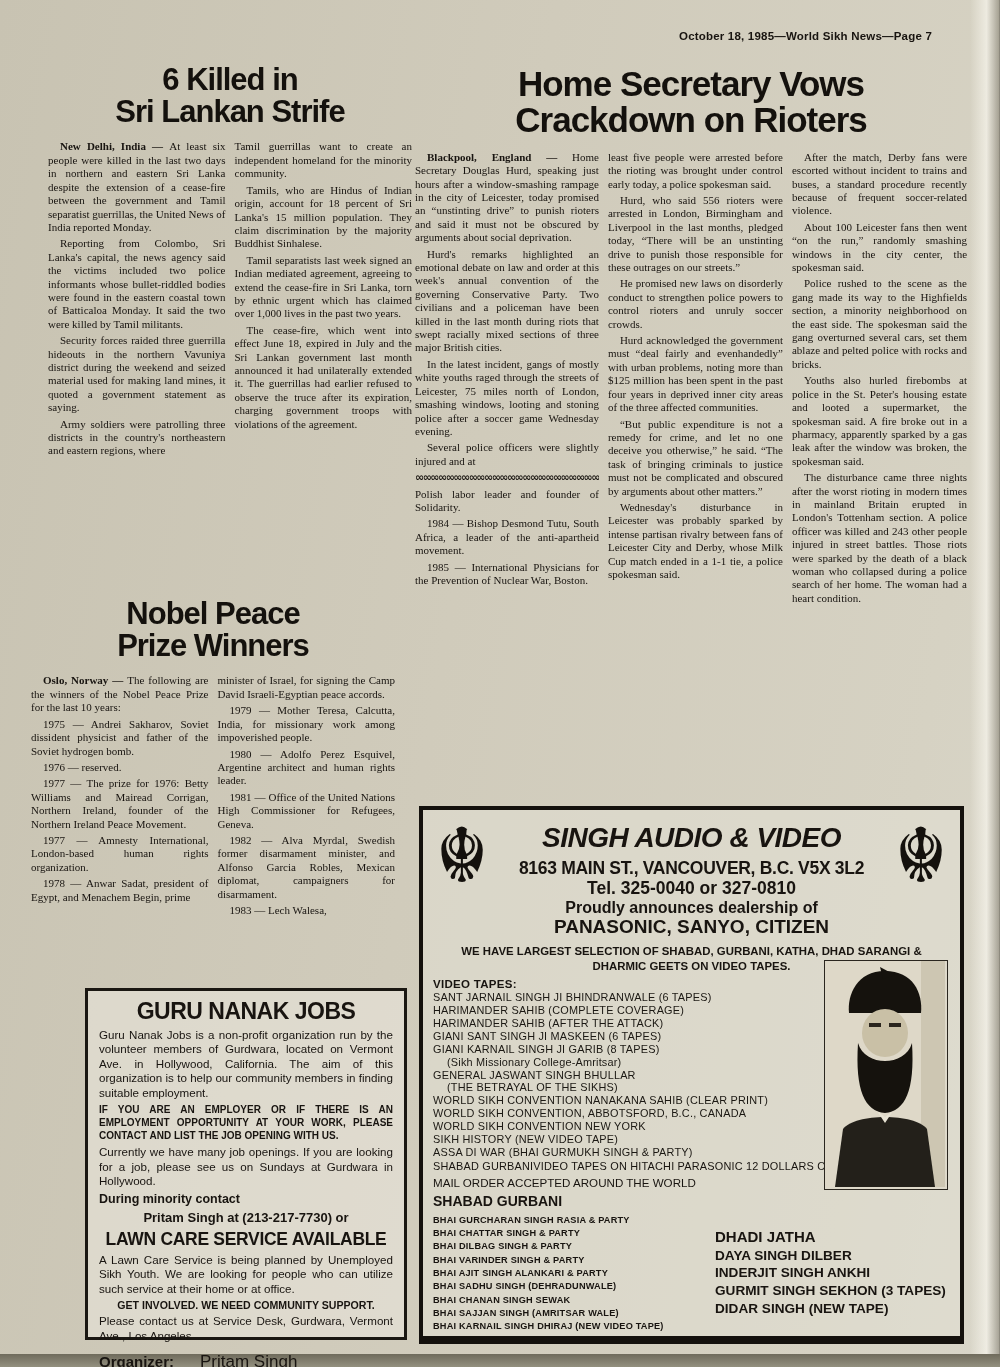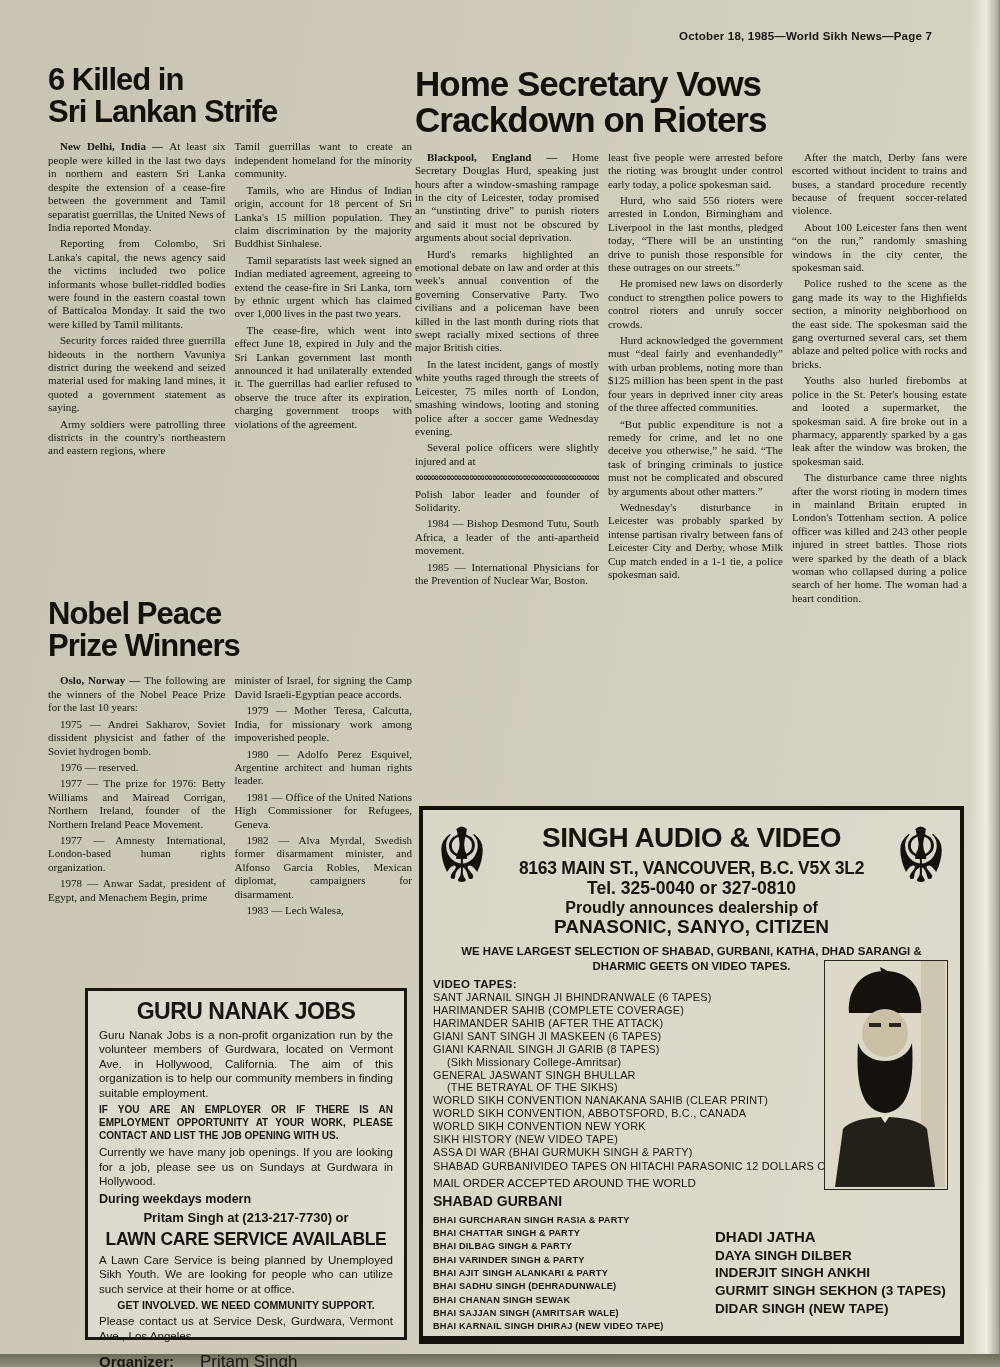--- a/index.html
+++ b/index.html
@@ -8,28 +8,28 @@
     background:linear-gradient(100deg,#c8c3b2 0%, #d0cbbb 45%, #d6d2c3 85%, #d9d6c9 100%);
     font-family:"Liberation Serif", serif; color:#181410;
   }
   .edge-right { position:absolute; top:0; right:0; width:30px; height:100%;
     background:linear-gradient(to right, rgba(0,0,0,0), rgba(250,248,240,.65) 55%, rgba(110,105,92,.45) 96%, rgba(60,57,48,.6)); }
   .edge-bottom { position:absolute; bottom:0; left:0; width:100%; height:13px;
     background:linear-gradient(to bottom,#6f6b5c,#93907f); }
   .masthead { position:absolute; top:30px; right:68px; font-family:"Liberation Sans",sans-serif;
     font-weight:700; font-size:11.5px; letter-spacing:.2px; }
 
-  .hl { font-family:"Liberation Sans",sans-serif; font-weight:700; 
+  .hl { font-family:"Liberation Sans",sans-serif; font-weight:700; text-align:center;
     color:#14110d; line-height:1.04; letter-spacing:-1px; margin:0; }
   .art { position:absolute; }
   .art1 { left:48px; top:64px; width:364px; }
   .art1 .hl { font-size:31px; }
   .art2 { left:415px; top:66px; width:552px; }
   .art2 .hl { font-size:35px; }
-  .nobel { left:48px; top:598px; width:364px; }
+  .nobel { left:31px; top:598px; width:364px; }
   .nobel .hl { font-size:31px; }
 
   .cols { display:flex; gap:9px; margin-top:12px; }
   .col { flex:1; text-align:justify; font-size:11px; line-height:1.22; hyphens:auto; }
   .col p { margin:0 0 3px; text-indent:12px; }
   .col p.flush { text-indent:0; }
   .dateline { font-weight:700; }
   .chain { font-family:"DejaVu Sans",sans-serif; font-weight:700; font-size:11px;
     letter-spacing:-1.5px; white-space:nowrap; overflow:hidden; margin:7px 0 6px; text-indent:0 !important; }
 
@@ -47,21 +47,21 @@
   .jobs .org .name { font-size:17px; }
 
   .ad { position:absolute; left:419px; top:806px; width:545px; height:538px; box-sizing:border-box;
     border:4px solid #14110d; border-bottom-width:8px; background:rgba(228,225,214,.5);
     padding:6px 10px; font-family:"Liberation Sans",sans-serif; overflow:hidden; }
   .khanda { position:absolute; top:8px; font-size:76px; line-height:1; color:#14110d;
     font-family:"DejaVu Sans",sans-serif; }
   .khanda.left { left:12px; }
   .khanda.right { right:12px; }
   .ad-head { text-align:center; margin:2px 84px 0; line-height:1.12; }
-  .ad-title { font-size:28px; font-weight:700; letter-spacing:-.5px; margin:6px; }
+  .ad-title { font-size:28px; font-weight:700; letter-spacing:-.5px; margin:6px;font-style:italic; }
   .ad-addr { font-size:17.5px; font-weight:700; letter-spacing:-.3px; }
   .ad-phone { font-size:17.5px; font-weight:700; }
   .ad-ann1 { font-size:16px; font-weight:700; }
   .ad-ann2 { font-size:19px; font-weight:700; }
   .ad-sel { text-align:center; font-weight:700; font-size:11.4px; line-height:1.3; margin:6px 4px 5px; }
   .vt-label { font-size:11.5px; font-weight:700; letter-spacing:.3px; }
   .vt { list-style:none; margin:1px 0 0; padding:0; width:398px;
     font-size:10.9px; line-height:1.18; letter-spacing:.2px; color:#1b1813; }
   .vt li.indent { padding-left:14px; }
   .vt-last { font-size:10.9px; letter-spacing:.2px; margin-top:1px; }
@@ -163,21 +163,21 @@
         <p>1983 — Lech Walesa,</p>
       </div>
     </div>
   </section>
 
   <div class="jobs">
     <h2>GURU NANAK JOBS</h2>
     <div class="p">Guru Nanak Jobs is a non-profit organization run by the volunteer members of Gurdwara, located on Vermont Ave. in Hollywood, California. The aim of this organization is to help our community members in finding suitable employment.</div>
     <div class="p caps">IF YOU ARE AN EMPLOYER OR IF THERE IS AN EMPLOYMENT OPPORTUNITY AT YOUR WORK, PLEASE CONTACT AND LIST THE JOB OPENING WITH US.</div>
     <div class="p">Currently we have many job openings. If you are looking for a job, please see us on Sundays at Gurdwara in Hollywood.</div>
-    <div class="contact">During weekdays modern</div>
+    <div class="contact">During minority contact</div>
     <div class="phone">Pritam Singh at (213-217-7730) or</div>
     <h3>LAWN CARE SERVICE AVAILABLE</h3>
     <div class="p">A Lawn Care Service is being planned by Unemployed Sikh Youth. We are looking for people who can utilize such service at their home or at office.</div>
     <div class="cta">GET INVOLVED. WE NEED COMMUNITY SUPPORT.</div>
     <div class="p">Please contact us at Service Desk, Gurdwara, Vermont Ave., Los Angeles</div>
     <div class="org">
       <b>Organizer:</b>
       <span class="name">Pritam Singh</span>
     </div>
   </div>

